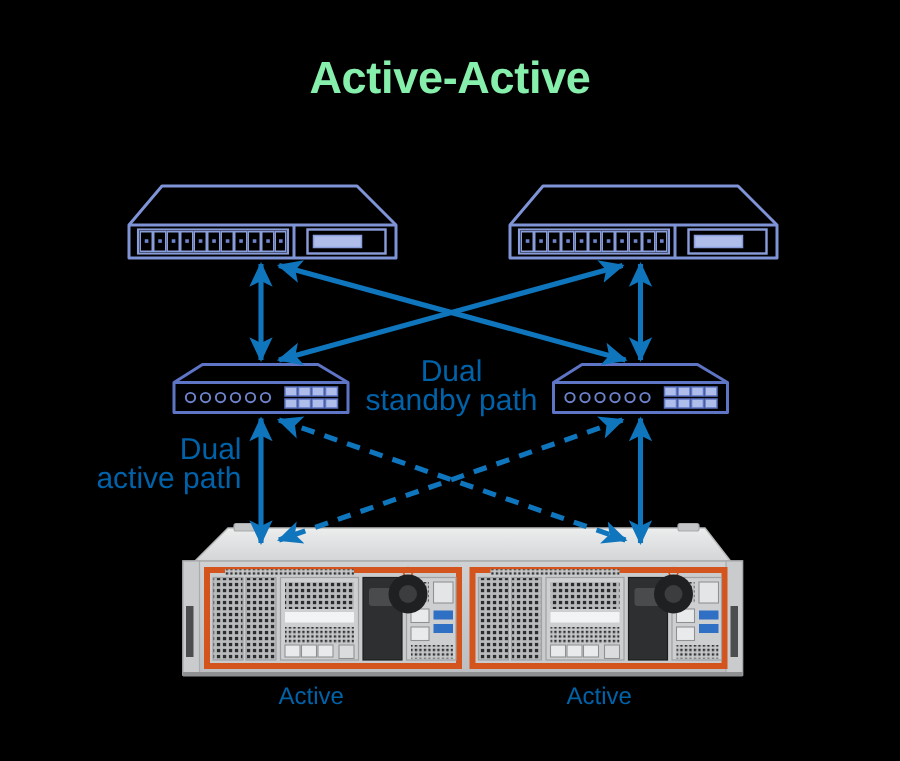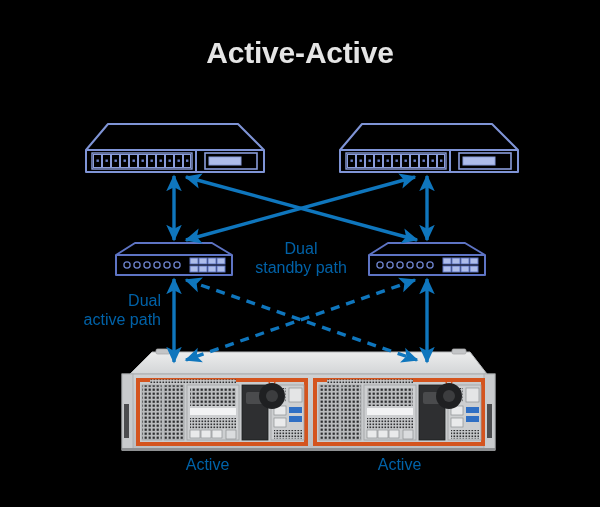--- a/index.html
+++ b/index.html
@@ -10,28 +10,28 @@
     font-family:"Liberation Sans","DejaVu Sans",sans-serif;
     overflow:hidden;
     position:relative;
   }
   #stage{position:absolute;left:0;top:0;width:600px;height:507px;}
   #stage svg{position:absolute;left:0;top:0;}
   .title{
     position:absolute;left:0;top:36px;width:600px;
     text-align:center;
     font-size:30px;font-weight:bold;
-    color:#e5e5e5;
+    color:#86efac;
     letter-spacing:-0.2px;
     user-select:none;
   }
   .lbl{
     position:absolute;
     color:#0062a8;
-    font-size:16px;
+    font-size:20px;
     line-height:19px;
     white-space:pre;
     user-select:none;
   }
   #lbl-standby{left:243px;top:239px;width:116px;text-align:center;}
   #lbl-active-path{left:45px;top:291px;width:116px;text-align:right;}
   #lbl-act-a{left:160px;top:455px;width:95px;text-align:center;font-size:16px;}
   #lbl-act-b{left:352px;top:455px;width:95px;text-align:center;font-size:16px;}
 </style>
 </head>

